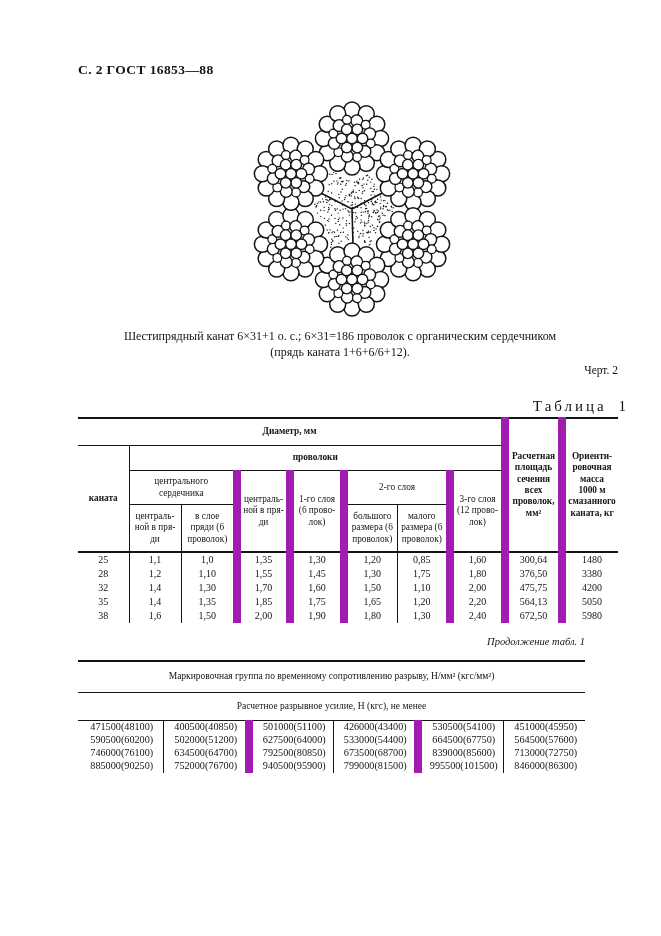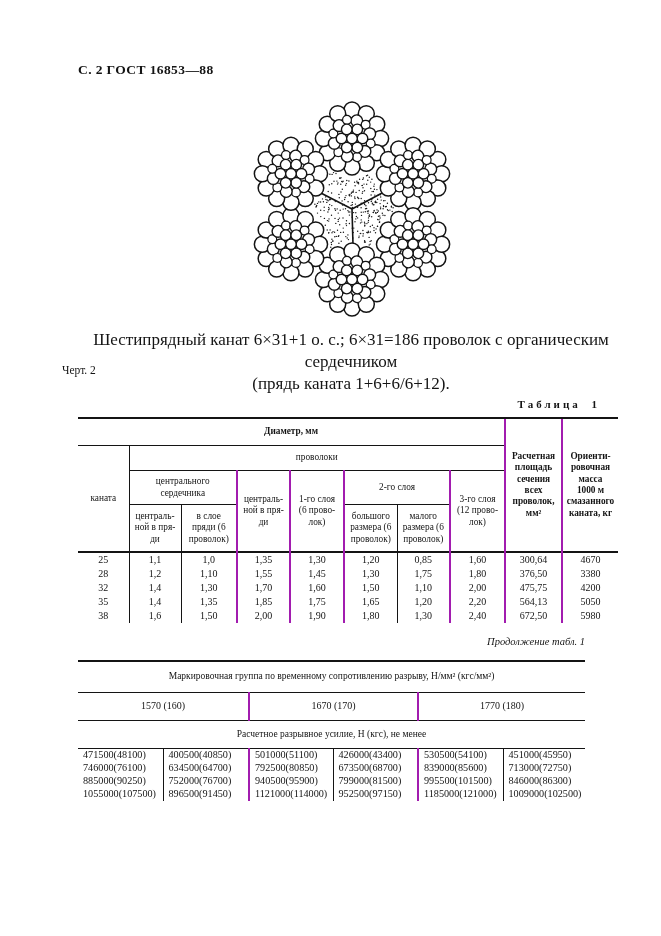--- a/index.html
+++ b/index.html
@@ -1,43 +1,43 @@
 <!DOCTYPE html>
 <html><head>
 <meta charset="utf-8">
 <style>
   html,body{margin:0;padding:0;background:#e8e8e8;}
   .page{position:relative;width:661px;height:936px;background:#ffffff;overflow:hidden;
         font-family:"Liberation Serif","DejaVu Serif",serif;color:#141414;}
   .doc-header{position:absolute;left:78px;top:62px;font-size:13.5px;font-weight:bold;letter-spacing:0.4px;}
   .figure{position:absolute;left:244px;top:100px;width:216px;height:218px;}
-  .caption{position:absolute;left:73px;top:329px;width:556px;text-align:center;font-size:17px;line-height:1.3;}
-  .chert{position:absolute;left:62px;top:364px;width:556px;text-align:left;font-size:11.5px;}
-  .t1-label{position:absolute;right:61px;top:398px;font-size:11px;letter-spacing:3px;word-spacing:5px;font-weight:bold;}
+  .caption{position:absolute;left:62px;top:329px;width:556px;text-align:center;font-size:12px;line-height:1.3;}
+  .chert{position:absolute;left:62px;top:364px;width:556px;text-align:right;font-size:11.5px;}
+  .t1-label{position:absolute;right:32px;top:398px;font-size:15px;letter-spacing:3px;word-spacing:5px;}
   .t2-label{position:absolute;right:76px;top:636px;font-size:10.5px;font-style:italic;margin-left:43px;}
   table{border-collapse:collapse;table-layout:fixed;}
   td{padding:0 2px;text-align:center;vertical-align:middle;line-height:1.22;}
   .t1{position:absolute;left:78px;top:417px;width:540px;}
   .t2{position:absolute;left:78px;top:660px;width:507px;}
   .hcell{font-size:9.3px;white-space:pre-line;}
   .t1 .h1 td{height:26px;font-weight:bold;}
-  .t1 .h2 td{height:24px;}
+  .t1 .h2 td{height:24px;font-weight:bold;}
   .t1 .h3 td{height:33px;}
   .t1 .h4 td{height:46px;}
   .t1 .b td{height:14px;font-size:10px;}
   .t2 .band td{height:30px;font-size:9.5px;}
   .t2 .band2 td{height:27px;font-size:9.5px;margin-top:25px;}
   .t2 .grp td{height:27px;font-size:10px;}
   .t2 .h td{height:34px;}
-  .t2 .b td{height:13px;font-size:10.2px;text-align:left;padding-left:5px;white-space:nowrap;overflow:hidden;}
+  .t2 .b td{height:13px;font-size:10.2px;text-align:center;padding-left:5px;white-space:nowrap;overflow:hidden;}
   .bt2{border-top:2px solid #141414;}
   .bb1{border-bottom:1px solid #141414;}
   .bb2{border-bottom:2px solid #141414;}
   .bl1{border-left:1px solid #141414;}
-  .bl2{border-left:2px solid #a21caf;margin-top:8px;}
+  .bl2{border-left:8px solid #a21caf;margin-top:8px;}
 </style>
 </head>
 <body>
 
 <div class="page">
 
   <div class="doc-header">С. 2 ГОСТ 16853—88</div>
 
   <div class="figure">
     <svg id="rope-svg" width="216" height="218" viewBox="-108 -109 216 218">
@@ -605,21 +605,21 @@
     <tr class="b">
       <td class="bt2">25</td>
       <td class="bt2 bl1">1,1</td>
       <td class="bt2 bl1">1,0</td>
       <td class="bt2 bl2">1,35</td>
       <td class="bt2 bl2">1,30</td>
       <td class="bt2 bl2">1,20</td>
       <td class="bt2 bl1">0,85</td>
       <td class="bt2 bl2">1,60</td>
       <td class="bt2 bl2">300,64</td>
-      <td class="bt2 bl2">4670</td>
+      <td class="bt2 bl2">1480</td>
     </tr>
     <tr class="b">
       <td>28</td>
       <td class="bl1">1,2</td>
       <td class="bl1">1,10</td>
       <td class="bl2">1,55</td>
       <td class="bl2">1,45</td>
       <td class="bl2">1,30</td>
       <td class="bl1">1,75</td>
       <td class="bl2">1,80</td>
@@ -673,56 +673,51 @@
         <col style="width:86px">
         <col style="width:84px">
       <col style="width:85px">
         <col style="width:85px">
         <col style="width:82px">
     </colgroup>
     <tbody>
         <tr class="band">
       <td colspan="6" class="bt2 bb1">Маркировочная группа по временному сопротивлению разрыву, Н/мм² (кгс/мм²)</td>
     </tr>
-    <tr class="grp">
-      <td colspan="2" class="bb1">1570 (160)</td>
-      <td colspan="2" class="bl2 bb1">1670 (170)</td>
-      <td colspan="2" class="bl2 bb1">1770 (180)</td>
-    </tr>
     <tr class="band2">
       <td colspan="6" class="bb1">Расчетное разрывное усилие, Н (кгс), не менее</td>
     </tr>
     <tr class="b">
       <td>471500(48100)</td>
       <td class="bl1">400500(40850)</td>
       <td class="bl2">501000(51100)</td>
       <td class="bl1">426000(43400)</td>
       <td class="bl2">530500(54100)</td>
       <td class="bl1">451000(45950)</td>
     </tr>
     <tr class="b">
+      <td>590500(60200)</td>
+      <td class="bl1">502000(51200)</td>
+      <td class="bl2">627500(64000)</td>
+      <td class="bl1">533000(54400)</td>
+      <td class="bl2">664500(67750)</td>
+      <td class="bl1">564500(57600)</td>
+    </tr>
+    <tr class="b">
       <td>746000(76100)</td>
       <td class="bl1">634500(64700)</td>
       <td class="bl2">792500(80850)</td>
       <td class="bl1">673500(68700)</td>
       <td class="bl2">839000(85600)</td>
       <td class="bl1">713000(72750)</td>
     </tr>
     <tr class="b">
       <td>885000(90250)</td>
       <td class="bl1">752000(76700)</td>
       <td class="bl2">940500(95900)</td>
       <td class="bl1">799000(81500)</td>
       <td class="bl2">995500(101500)</td>
       <td class="bl1">846000(86300)</td>
     </tr>
-    <tr class="b">
-      <td>1055000(107500)</td>
-      <td class="bl1">896500(91450)</td>
-      <td class="bl2">1121000(114000)</td>
-      <td class="bl1">952500(97150)</td>
-      <td class="bl2">1185000(121000)</td>
-      <td class="bl1">1009000(102500)</td>
-    </tr>
   </tbody>
     </table>
 
 </div>
 
 </body></html>

